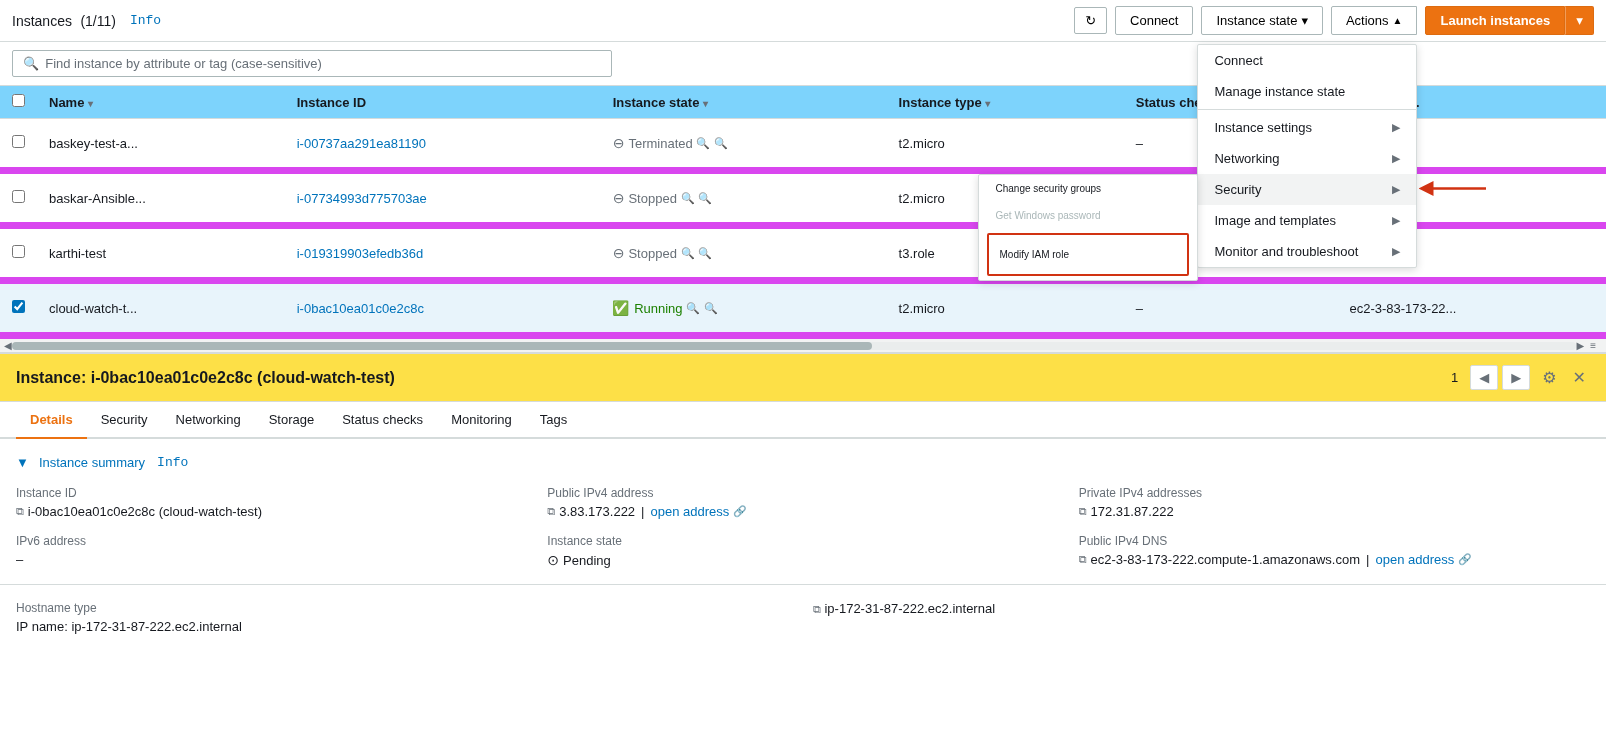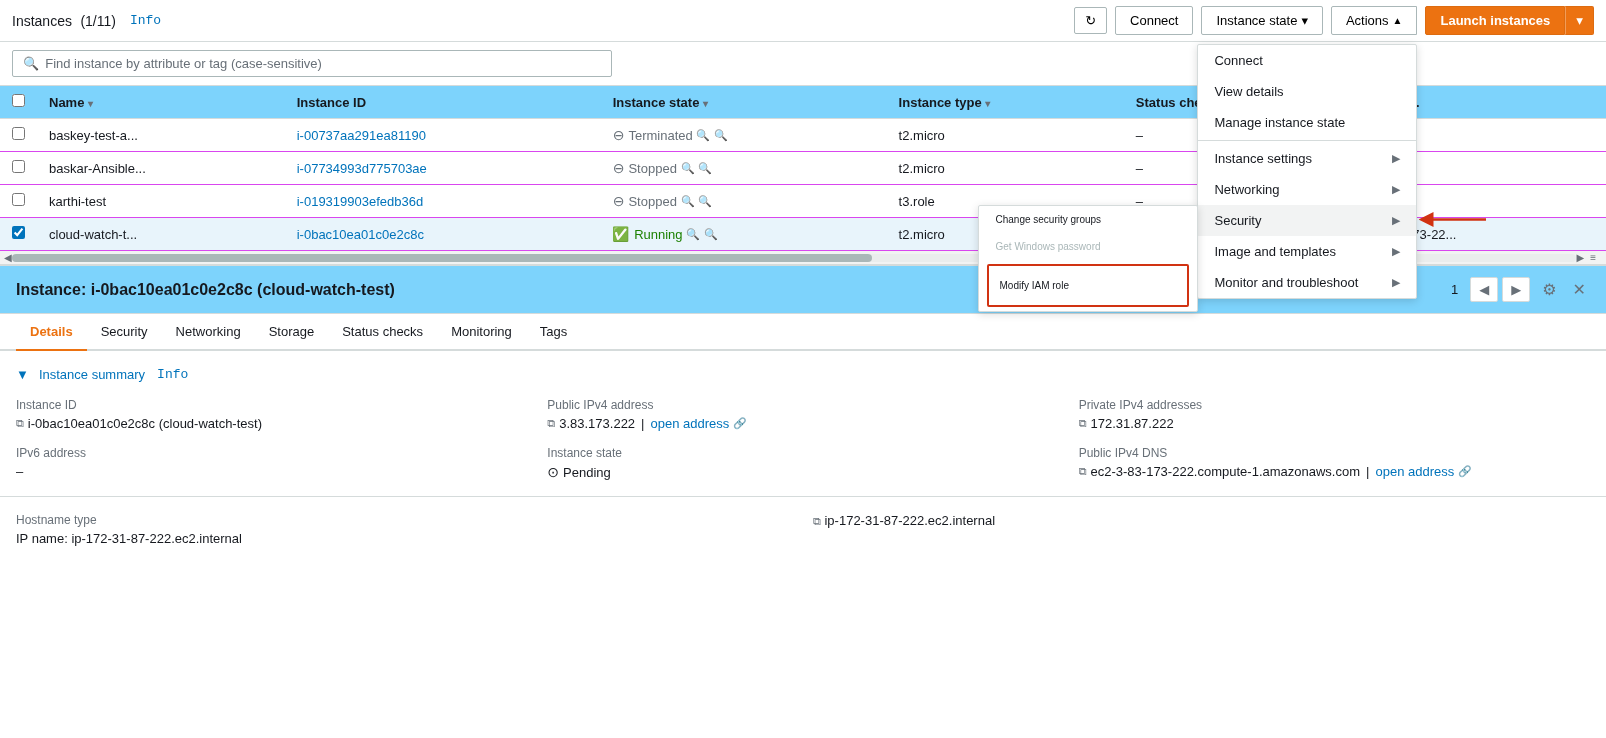--- a/index.html
+++ b/index.html
@@ -25,37 +25,37 @@
     .search-bar { padding: 8px 12px; background: #fff; border-bottom: 1px solid #d5dbdb; }
     .search-input-wrap { display: flex; align-items: center; border: 1px solid #aab7b8; border-radius: 2px; padding: 5px 10px; gap: 6px; background: #fff; max-width: 600px; }
     .search-input-wrap input { border: none; outline: none; font-size: 13px; color: #16191f; width: 100%; }
     .search-input-wrap input::placeholder { color: #687078; }
 
     
     .table-container { background: #fff; border-bottom: 1px solid #d5dbdb; }
     table { width: 100%; border-collapse: collapse; }
     thead tr { background: #7dd3fc; border-bottom: 1px solid #d5dbdb; }
     th { padding: 8px 12px; text-align: left; font-weight: 700; font-size: 13px; color: #16191f; white-space: nowrap; }
-    td { padding: 8px 12px; font-size: 13px; border-bottom: 1px solid #d946ef; white-space: nowrap; }
+    td { padding: 16px 12px; font-size: 13px; border-bottom: 7px solid #d946ef; white-space: nowrap; }
     tr.selected td { background: #e8f4fb; }
     .link { color: #0073bb; text-decoration: none; cursor: pointer; }
     .status-running { color: #1d8102; display: flex; align-items: center; gap: 4px; }
     .status-stopped { color: #687078; display: flex; align-items: center; gap: 4px; }
     .status-terminated { color: #687078; display: flex; align-items: center; gap: 4px; }
     .checkbox-col { width: 32px; }
     .sort-icon { font-size: 10px; color: #687078; }
 
     
     .scroll-row { height: 14px; background: #f2f3f3; border-bottom: 1px solid #d5dbdb; display: flex; align-items: center; padding: 0 4px; }
     .scroll-track { flex: 1; height: 8px; background: #eaeded; border-radius: 4px; position: relative; }
     .scroll-thumb { position: absolute; left: 0; width: 55%; height: 8px; background: #aab7b8; border-radius: 4px; }
     .resize-handle { color: #687078; padding: 0 6px; font-size: 10px; }
 
     
-    .detail-header { display: flex; align-items: center; padding: 10px 16px; background: #7dd3fc; border-bottom: 1px solid #d5dbdb; }
+    .detail-header { display: flex; align-items: center; padding: 10px 16px; background: #fde047; border-bottom: 1px solid #d5dbdb; }
     .detail-title { font-size: 16px; font-weight: 700; }
     .detail-actions { margin-left: auto; display: flex; gap: 8px; }
 
     
     .tabs-row { display: flex; align-items: center; padding: 0 16px; background: #fff; border-bottom: 2px solid #d5dbdb; }
     .tab { padding: 10px 14px; cursor: pointer; font-size: 13px; color: #16191f; border-bottom: 2px solid transparent; margin-bottom: -2px; }
     .tab.active { border-bottom: 2px solid #ec7211; font-weight: 700; color: #ec7211; }
 
     
     .summary-section { background: #fff; padding: 16px; border-bottom: 1px solid #d5dbdb; }
@@ -171,23 +171,20 @@
       <button class="btn-actions">
         <span>Actions</span>
         <span style="font-size:10px;">▲</span>
       </button>
 
       <div class="actions-menu">
         <div class="menu-item">
           <span>Connect</span>
         </div>
         <div class="menu-item">
-          <span>View details</span>
-        </div>
-        <div class="menu-item">
           <span>Manage instance state</span>
         </div>
         <div class="menu-divider"></div>
         <div class="menu-item">
           <span>Instance settings</span>
           <span class="arrow">▶</span>
         </div>
         <div class="menu-item">
           <span>Networking</span>
           <span class="arrow">▶</span>

